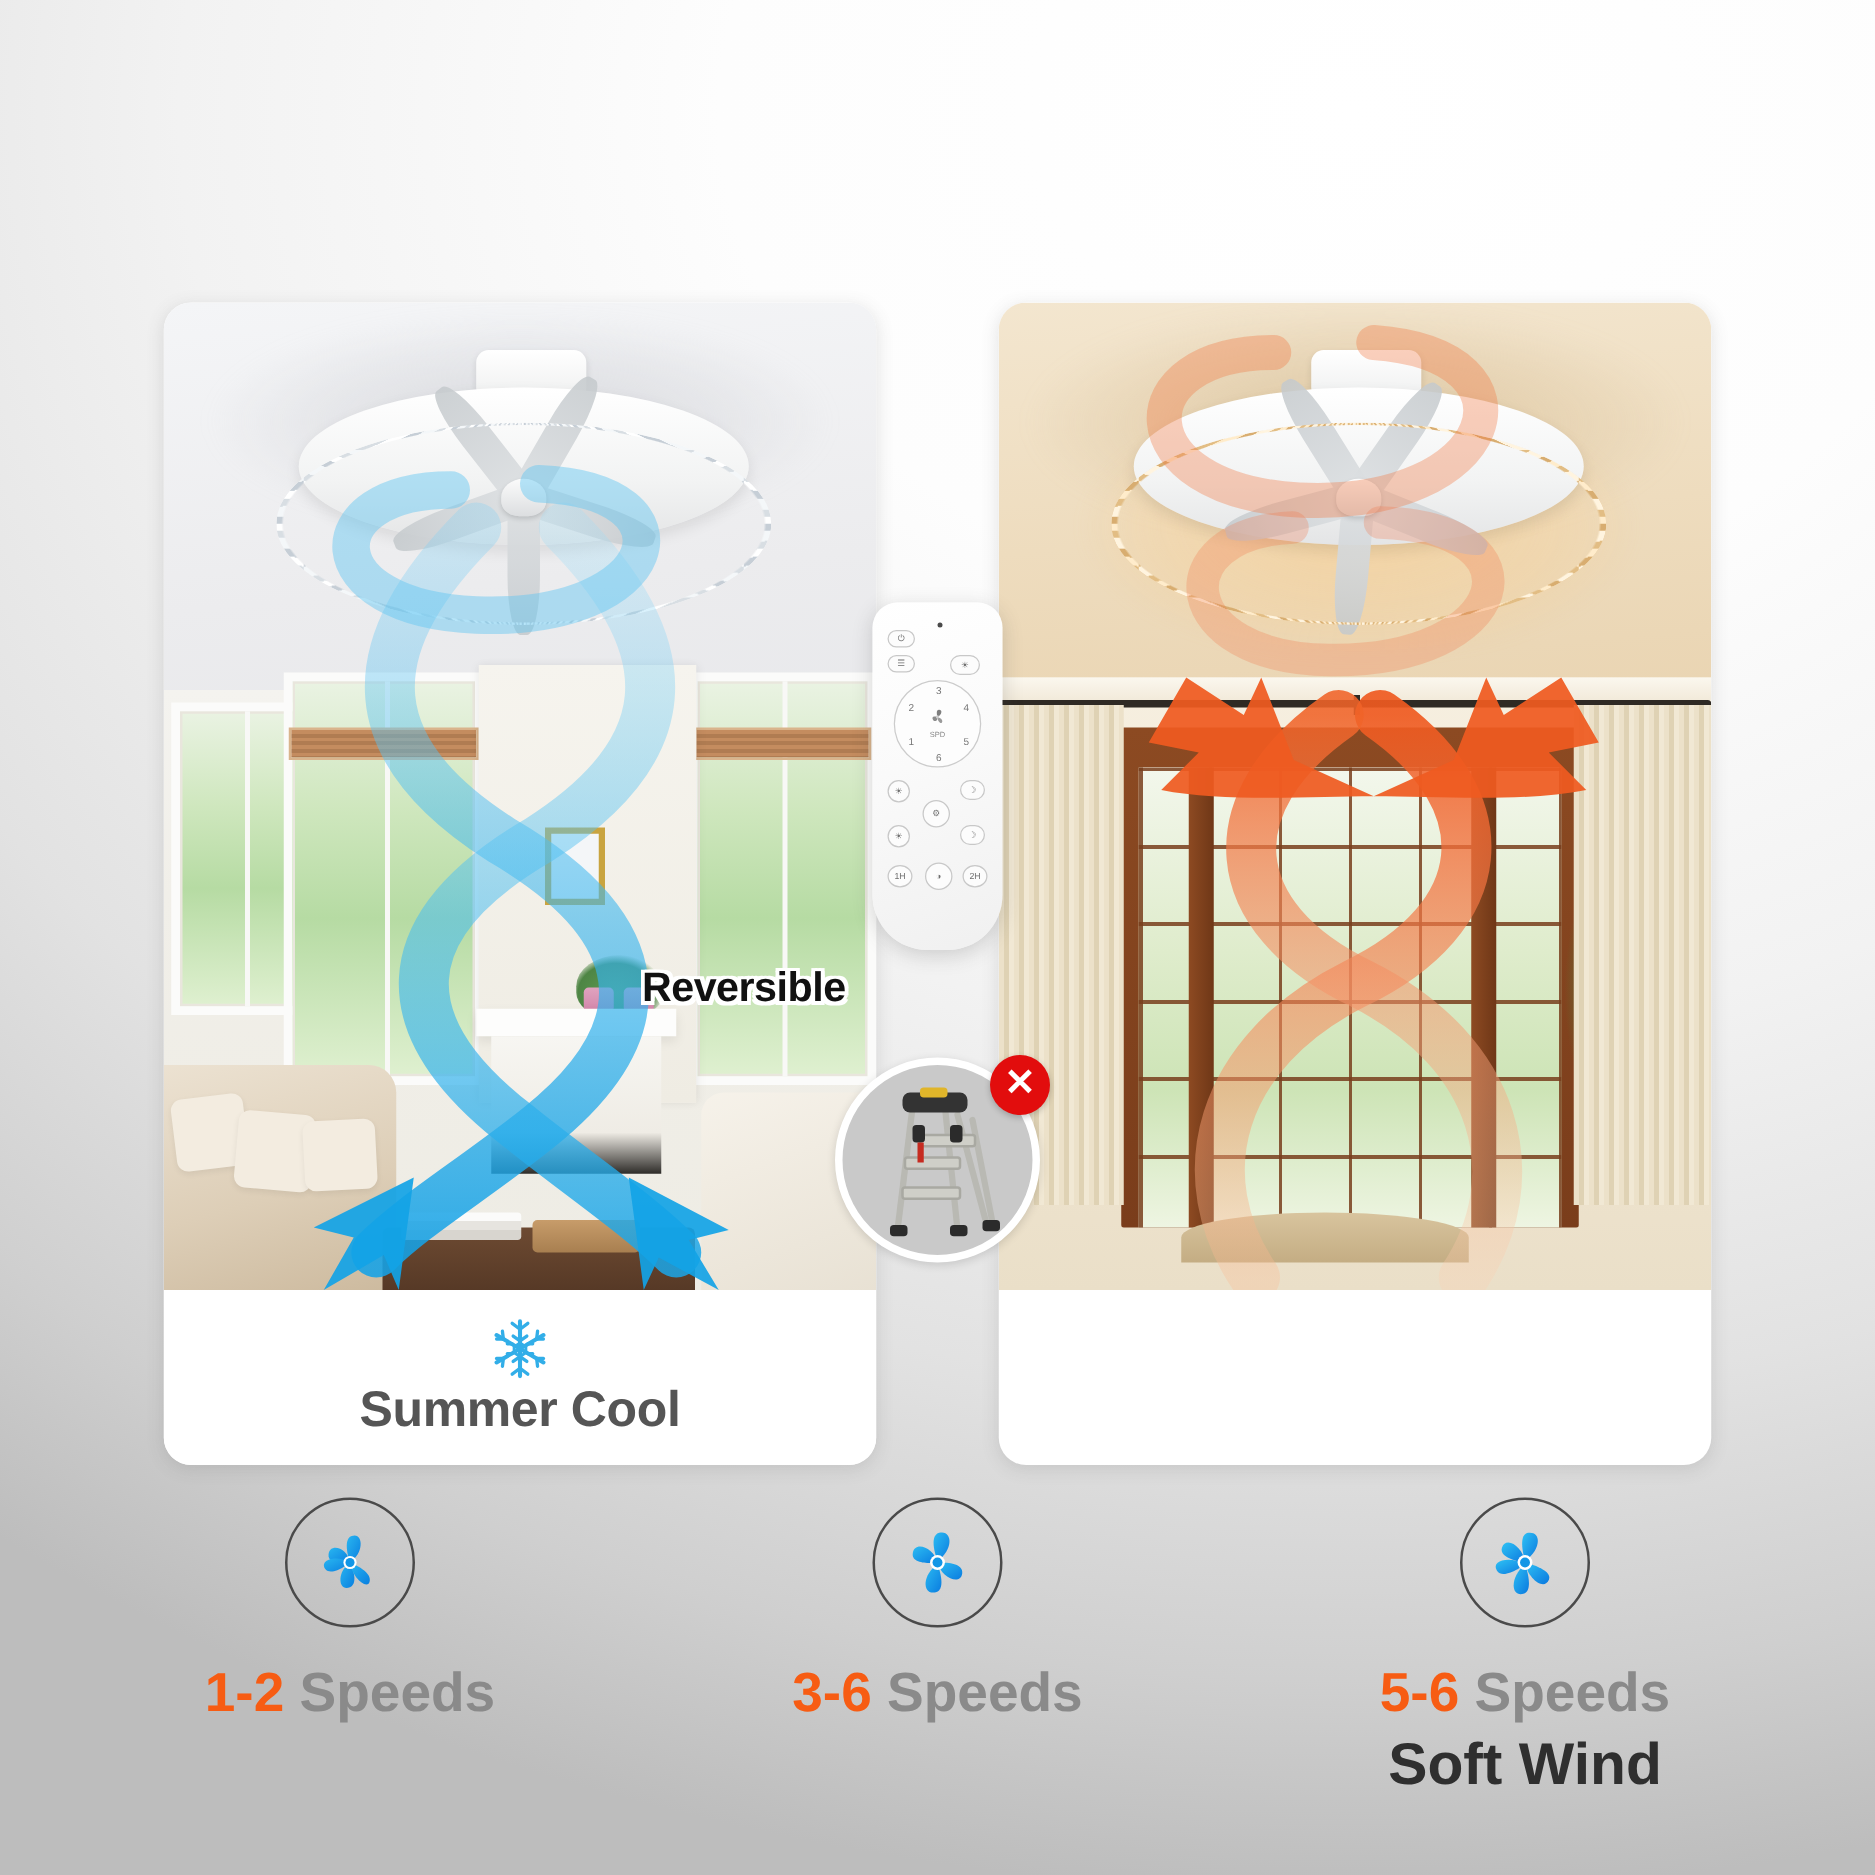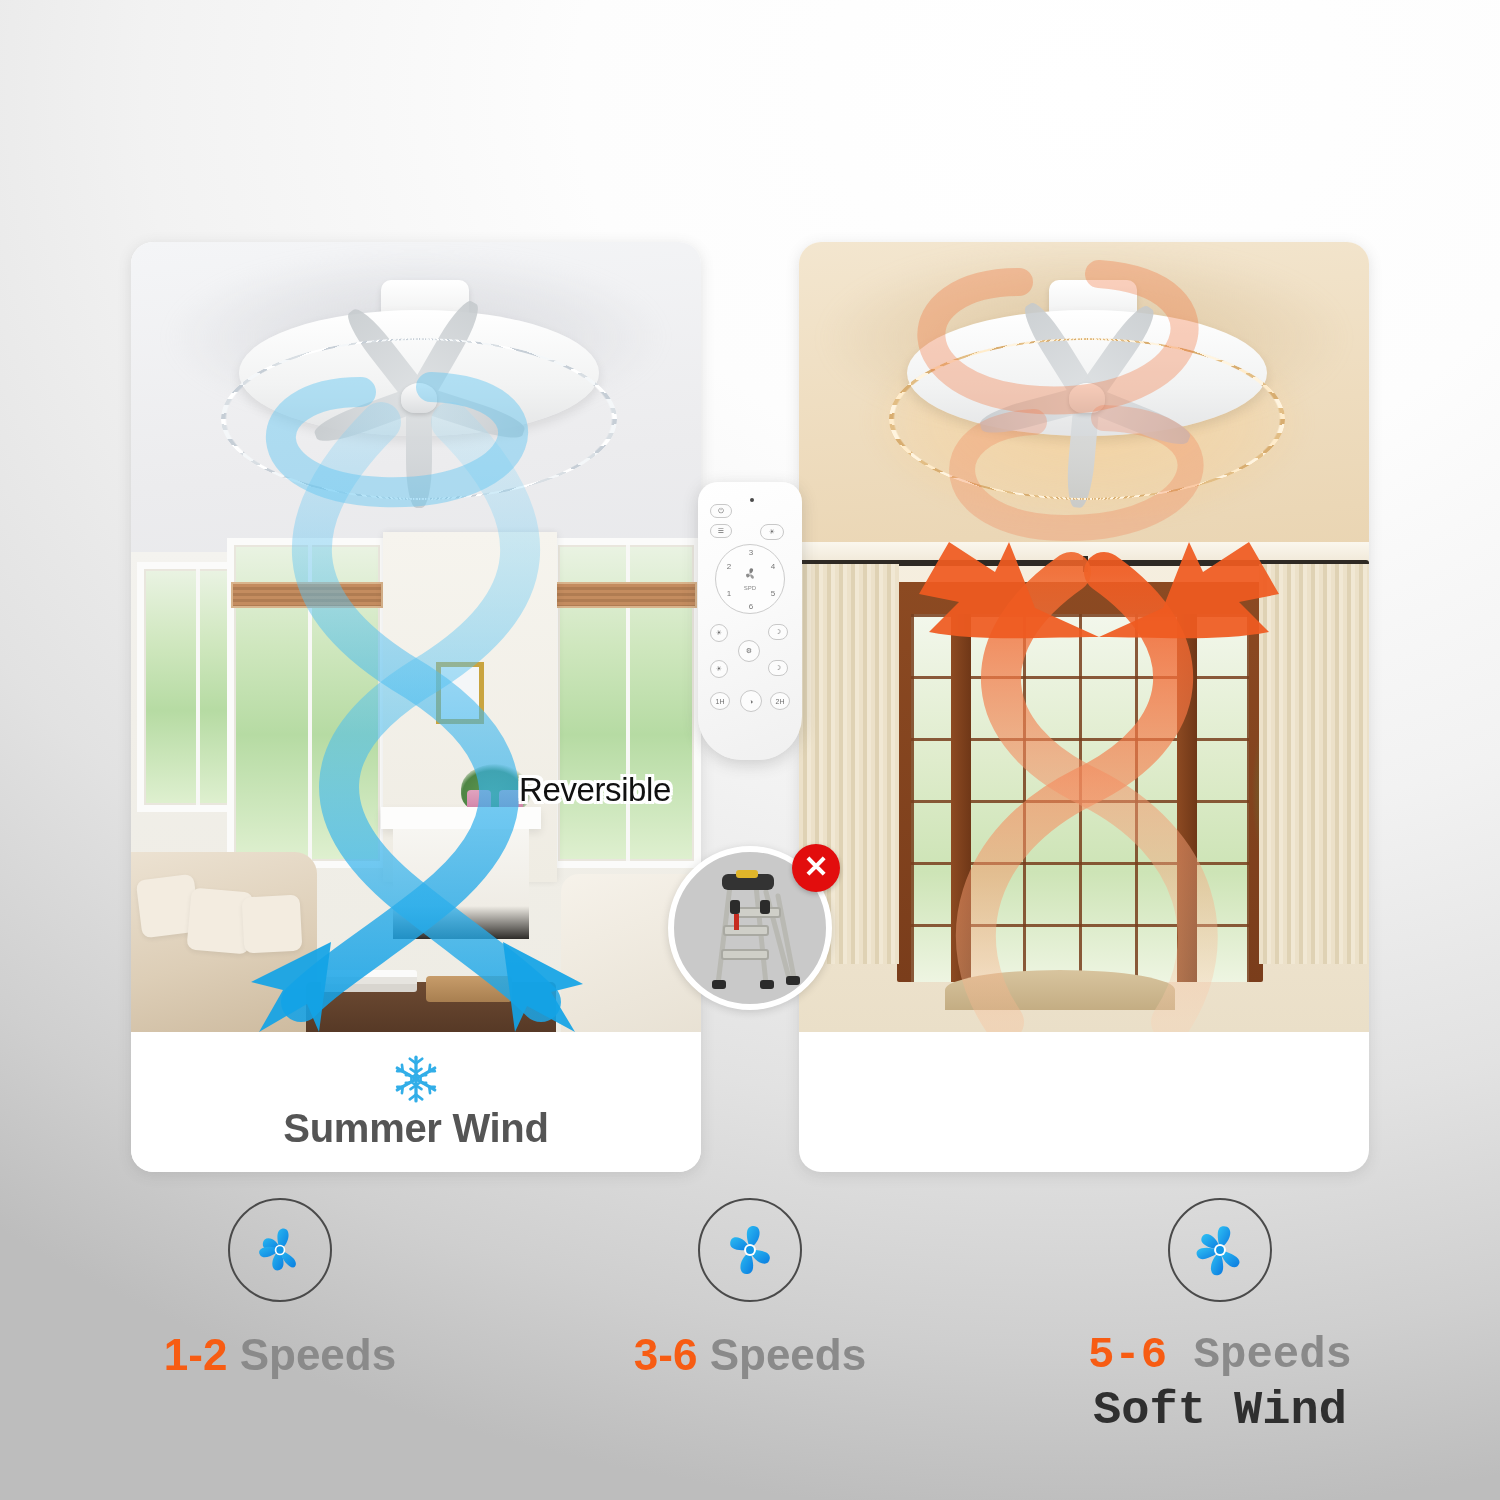--- a/index.html
+++ b/index.html
@@ -329,21 +329,21 @@
   #r-dial-fan {
     position: absolute; left: 50%; top: 50%; transform: translate(-50%,-50%);
     text-align: center;
   }
   .r-tiny { font-size: 6px; color: #8a8a8a; }
 
   
   #reversible-caption {
     position: absolute; left: 0; top: 772px; width: 1190px;
     text-align: center; z-index: 10;
-    font-size: 33px; font-weight: normal; line-height: 1.12;
+    font-size: 33px; font-weight: bold; line-height: 1.12;
     color: #111111;
     text-shadow:
       -3px -3px 0 #fff, 3px -3px 0 #fff, -3px 3px 0 #fff, 3px 3px 0 #fff,
       -3px 0 0 #fff, 3px 0 0 #fff, 0 -3px 0 #fff, 0 3px 0 #fff,
       -2px -2px 0 #fff, 2px 2px 0 #fff;
     letter-spacing: -0.4px;
   }
 
   
   #ladder-badge {
@@ -367,21 +367,21 @@
   }
   #no-badge span { color: #fff; font-size: 30px; font-weight: bold; line-height: 1; margin-top: -3px; }
 
   
   #speeds { position: absolute; left: 0; top: 1198px; width: 1500px; }
   .speed-col {
     position: absolute; top: 0; width: 450px; text-align: center;
   }
   .speed-col.c0 { left: 55px; }
   .speed-col.c1 { left: 525px; }
-  .speed-col.c2 { left: 995px; font-family: Liberation Mono, monospace; }
+  .speed-col.c2 { left: 995px; }
   .fan-badge {
     width: 104px; height: 104px; margin: 0 auto;
     border: 2.5px solid #4a4a4a; border-radius: 50%;
     display: flex; align-items: center; justify-content: center;
   }
   .speed-line1 { margin-top: 30px; font-size: 44px; font-weight: bold; line-height: 1.05; }
   .speed-num { color: #f75c13; }
   .speed-word { color: #8a8a8a; }
   .speed-line2 { margin-top: 8px; font-size: 47px; font-weight: bold; color: #2f2f2f; line-height: 1.05; }
 </style>
@@ -490,21 +490,21 @@
             <line x1="49" y1="22" x2="56" y2="22"></line>
               <line x1="49" y1="22" x2="50" y2="14"></line>
             <line x1="24" y1="27" x2="19" y2="27"></line>
               <line x1="40" y1="37" x2="45" y2="37"></line>
             <line x1="24" y1="37" x2="19" y2="37"></line>
               <line x1="40" y1="27" x2="45" y2="27"></line>
           </g>
           <polygon points="32,26 38,30 38,36 32,40 26,36 26,30" stroke-width="3"></polygon>
         </g>
       </svg>
-      <div class="mode-text">Summer Wind</div>
+      <div class="mode-text">Summer Cool</div>
     </div>
   </div>
 
   <div class="panel" id="panel-winter">
     <div class="scene">
 
       <div class="w-ceiling"></div>
 
       <div class="w-room"></div>
       <div class="w-doorframe"></div>

